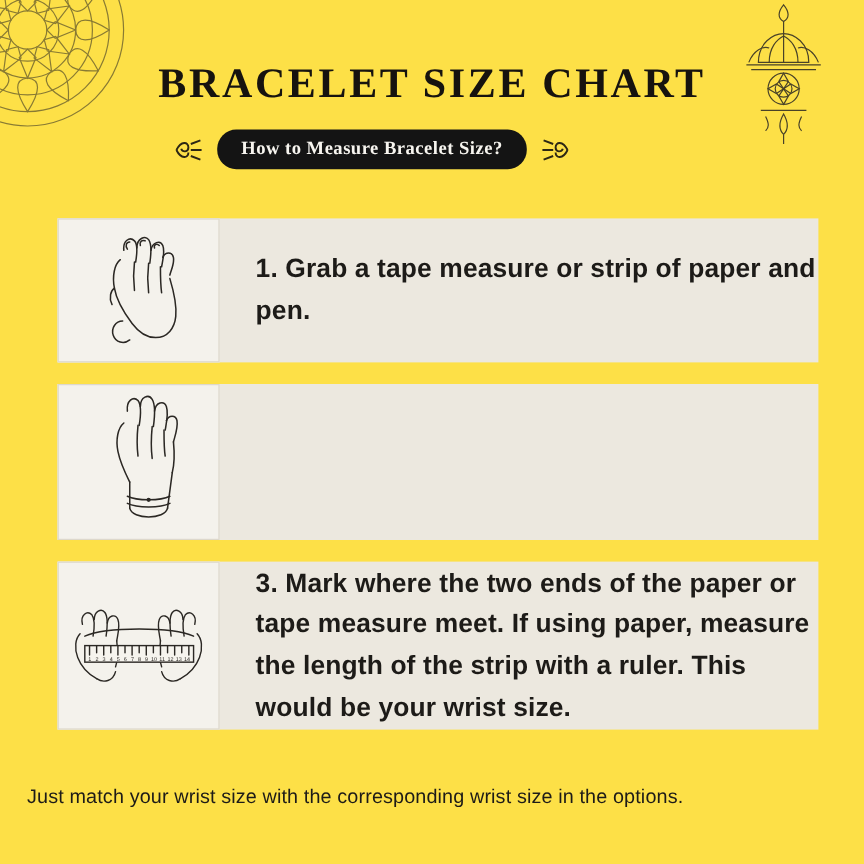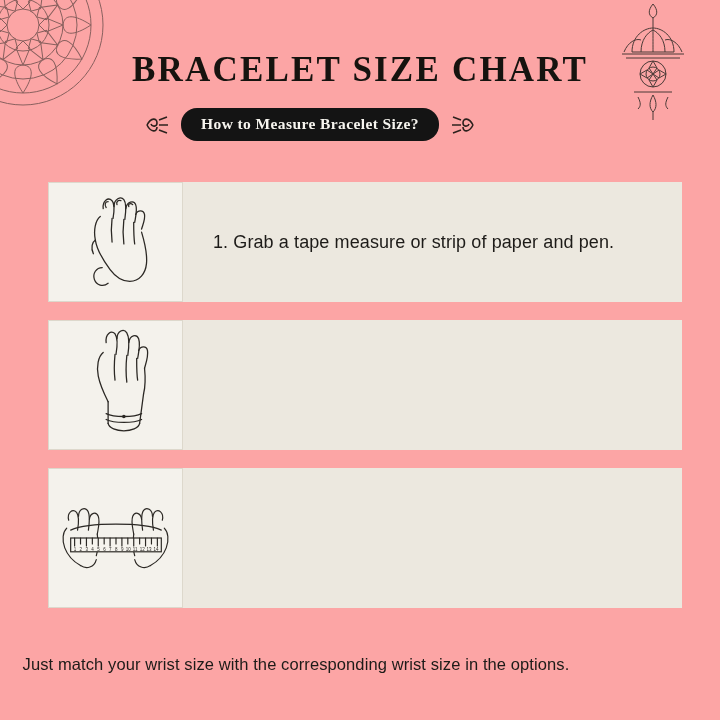--- a/index.html
+++ b/index.html
@@ -12,21 +12,21 @@
     background: #f4f1ea;
     font-family: "Liberation Sans", sans-serif;
     color: #1a1a1a;
     overflow: hidden;
     position: relative;
   }
   .page {
     position: relative;
     width: 720px;
     height: 720px;
-    background: #fca5a5;
+    background: #fde047;
     overflow: hidden;
   }
 
   
   .mandala-corner {
     position: absolute;
     top: -60px;
     left: -62px;
     width: 170px;
     height: 170px;
@@ -115,24 +115,25 @@
     display: flex;
     align-items: center;
     justify-content: center;
   }
   .step-text {
     position: relative;
     flex: 1;
     padding: 0 36px 0 30px;
     display: flex;
     align-items: center;
-    font-size: 18px;
+    font-size: 22px;
     line-height: 1.58;
     color: #1d1b18;
     letter-spacing: 0.1px;
+    font-weight: bold;
   }
   .step1 .thumb { height: 120px; }
   .step2 .thumb { height: 130px; }
   .step3 .thumb { height: 140px; }
   .step1 .step-text { min-height: 120px; }
   .step2 .step-text { min-height: 130px; }
   .step3 .step-text { min-height: 140px; }
 
   .footnote {
     position: absolute;
@@ -344,19 +345,20 @@
             <text x="67" y="83">8</text>
             <text x="73" y="83">9</text>
             <text x="78" y="83">10</text>
             <text x="85" y="83">11</text>
             <text x="92" y="83">12</text>
             <text x="99" y="83">13</text>
             <text x="106" y="83">14</text>
           </g>
         </svg>
       </div>
+      <div class="step-text">3. Mark where the two ends of the paper or tape measure meet. If using paper, measure the length of the strip with a ruler. This would be your wrist size.</div>
     </div>
 
   </div>
 
   <div class="footnote">Just match your wrist size with the corresponding wrist size in the options.</div>
 
 </div>
 
 </body></html>

